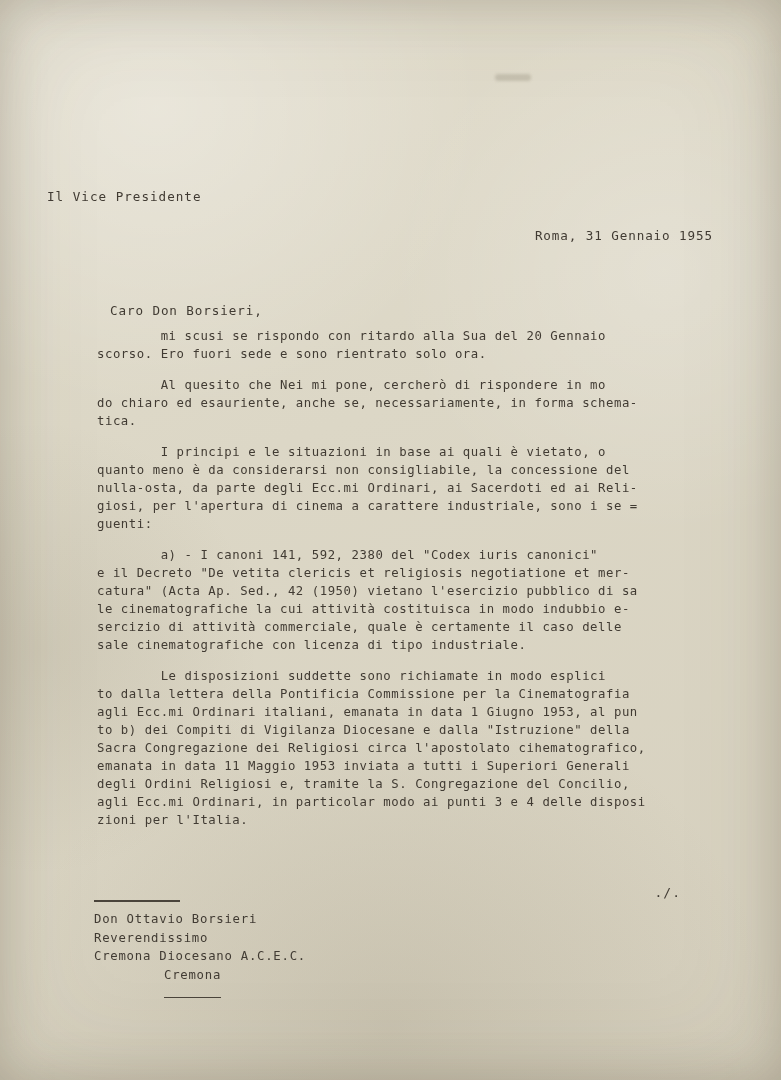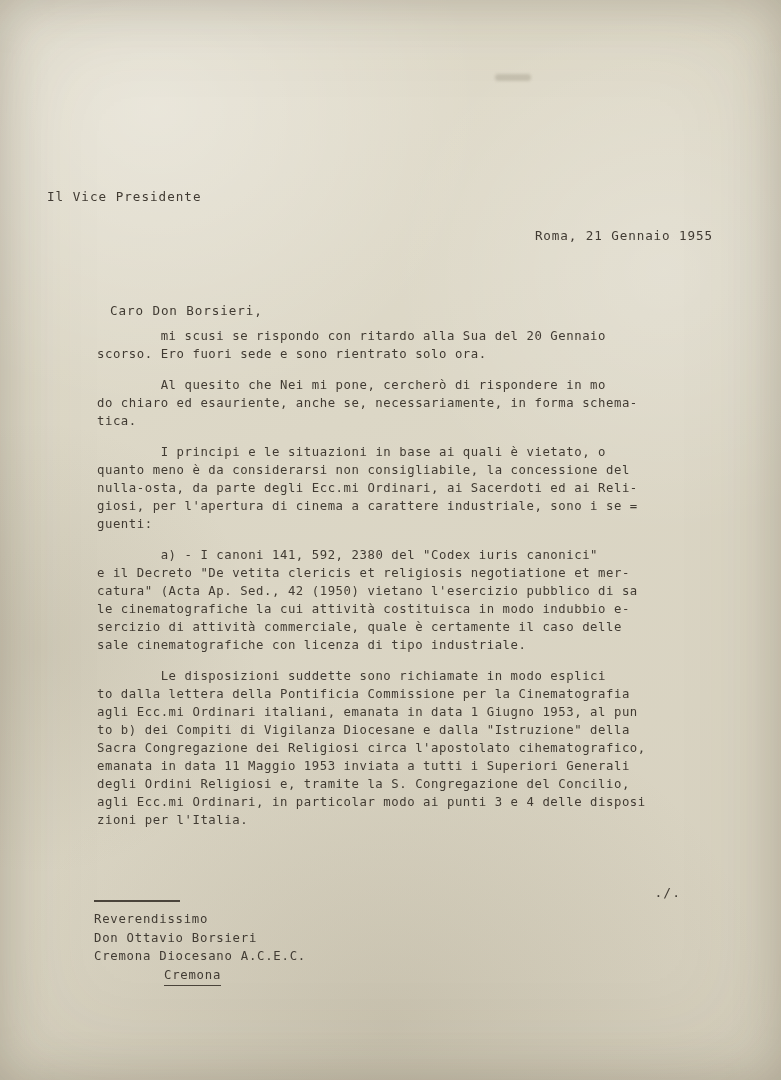--- a/index.html
+++ b/index.html
@@ -107,33 +107,33 @@
     top: 910px;
     font-size: 12.3px;
     line-height: 18.6px;
     letter-spacing: 0.75px;
   }
   .addressee div { white-space: pre; }
   .city {
     margin-left: 70px;
     border-bottom: 1.5px solid #4a443b;
     display: inline-block;
-    padding-bottom: 1px;
+    padding-bottom: 13px;
   }
 </style>
 </head>
 <body>
 
 <div class="page">
   <div class="paper-texture"></div>
   <div class="smudge"></div>
 
   <div class="content">
     <div class="letterhead">Il Vice Presidente</div>
-    <div class="datum">Roma, 21 Gennaio 1955</div>
+    <div class="datum">Roma, 31 Gennaio 1955</div>
     <div class="salutation">Caro Don Borsieri,</div>
 
     <div class="body-block">
       <p class="para">        mi scusi se rispondo con ritardo alla Sua del 20 Gennaio
 scorso. Ero fuori sede e sono rientrato solo ora.</p>
       <p class="para">        Al quesito che Nei mi pone, cercherò di rispondere in mo
 do chiaro ed esauriente, anche se, necessariamente, in forma schema-
 tica.</p>
       <p class="para">        I principi e le situazioni in base ai quali è vietato, o
 quanto meno è da considerarsi non consigliabile, la concessione del
@@ -154,21 +154,21 @@
 emanata in data 11 Maggio 1953 inviata a tutti i Superiori Generali
 degli Ordini Religiosi e, tramite la S. Congregazione del Concilio,
 agli Ecc.mi Ordinari, in particolar modo ai punti 3 e 4 delle disposi
 zioni per l'Italia.</p>
     </div>
 
     <div class="mark">./.</div>
     <div class="rule"></div>
 
     <div class="addressee">
+      <div>Don Ottavio Borsieri</div>
       <div>Reverendissimo</div>
-      <div>Don Ottavio Borsieri</div>
       <div>Cremona Diocesano A.C.E.C.</div>
       <div><span class="city">Cremona</span></div>
     </div>
   </div>
 
   <div class="edge-shade"></div>
 </div>
 
 </body></html>

